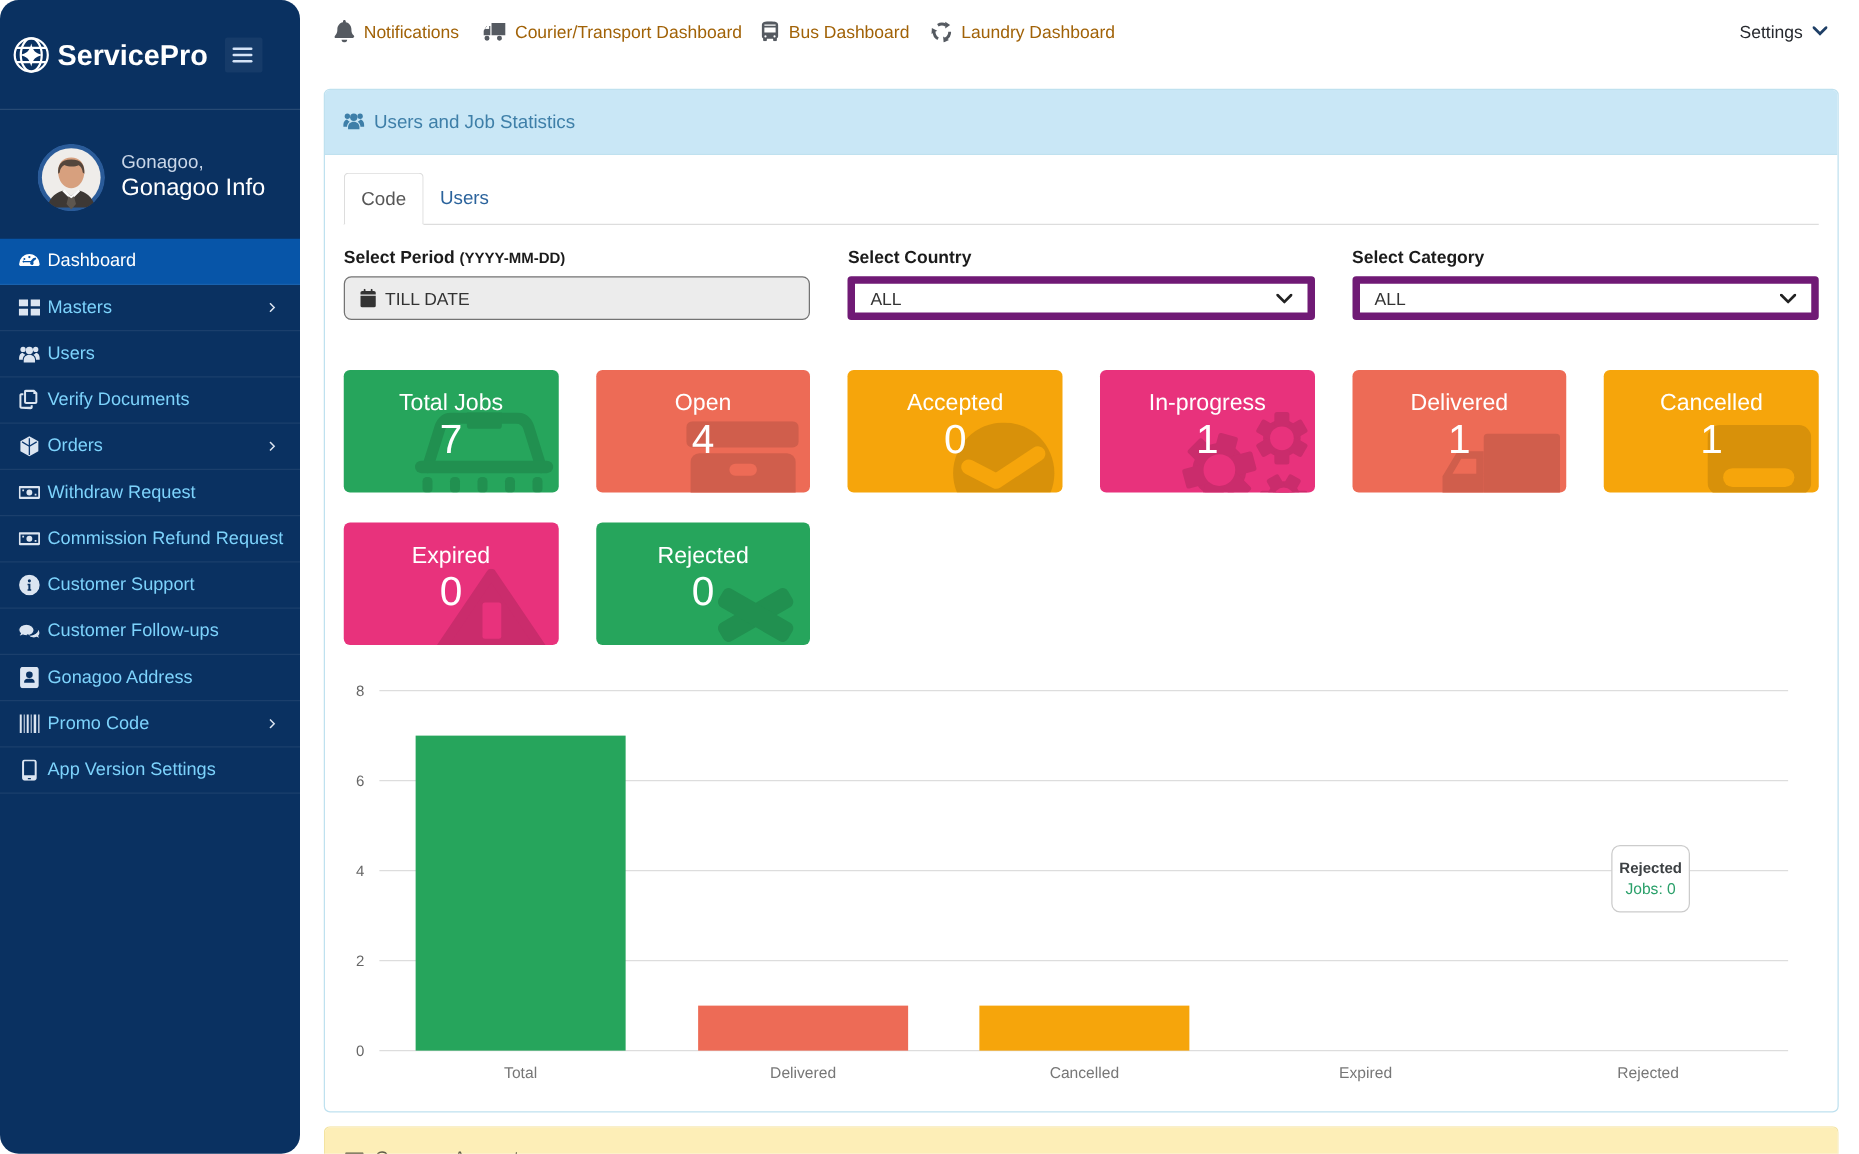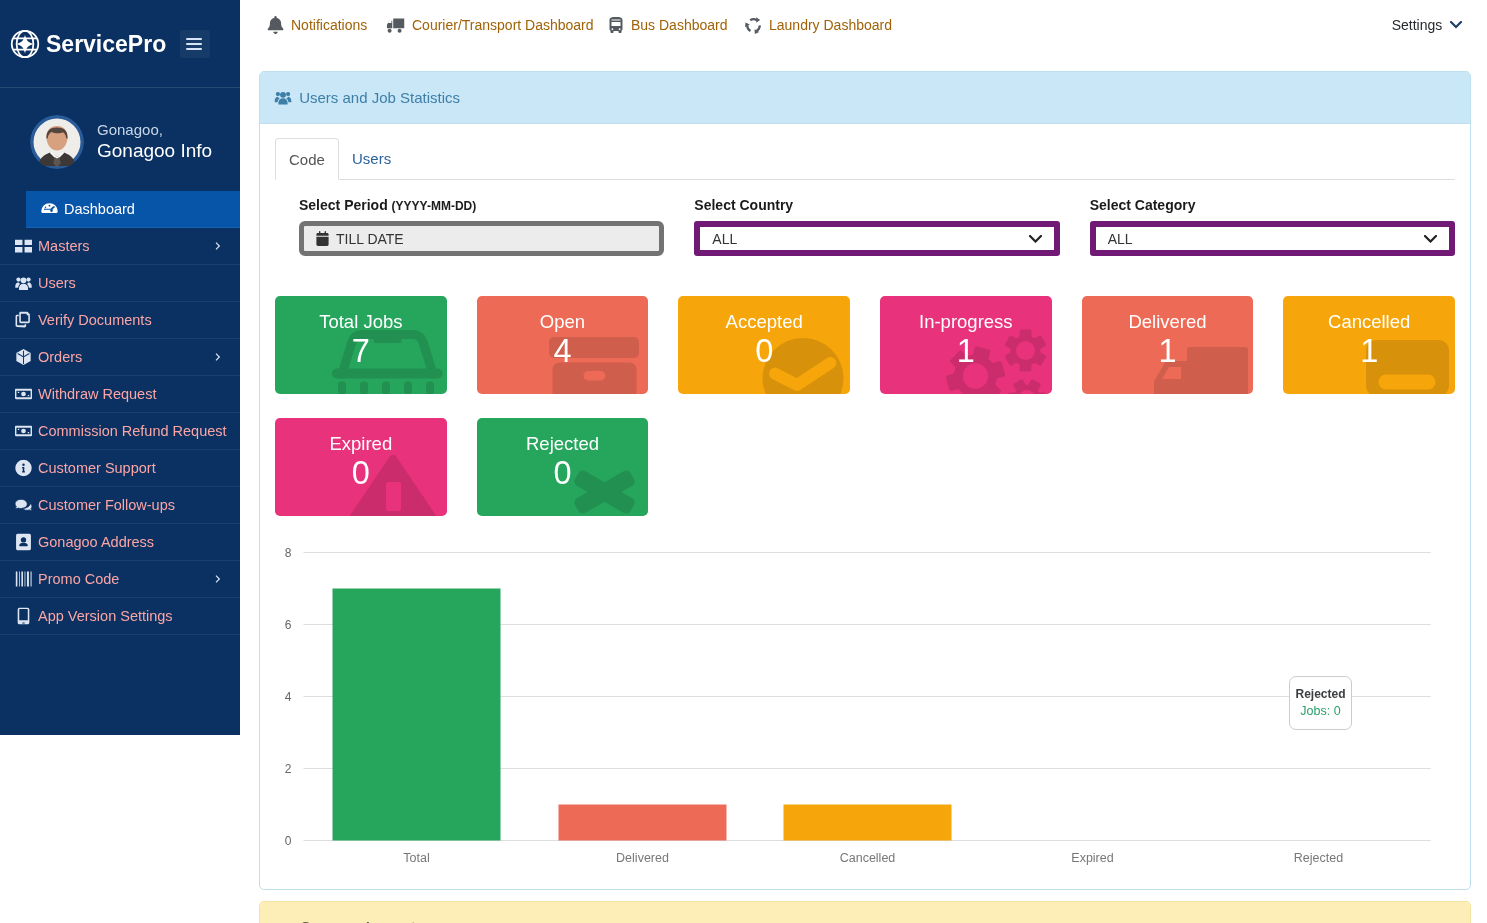--- a/index.html
+++ b/index.html
@@ -1,56 +1,56 @@
 <!DOCTYPE html>
 <html><head>
 <meta charset="utf-8">
 <style>
 * { margin:0; padding:0; box-sizing:border-box; }
 html,body { width:1487px; height:923px; overflow:hidden; background:#fff;
   font-family:"Liberation Sans", sans-serif; }
 
-.sidebar { position:fixed; left:0; top:0; width:240px; height:735px; background:#0a3161; z-index:5; }
+.sidebar { position:fixed; left:0; top:0; width:240px; height:923px; background:#0a3161; z-index:5;border-radius:15px; }
 .brand { height:88px; position:relative; border-bottom:1px solid rgba(255,255,255,0.12); }
 .brand .globe { position:absolute; left:10px; top:29px; }
 .brand .bname { position:absolute; left:46px; top:31px; color:#fff; font-size:23px; font-weight:bold; }
 .burger { position:absolute; left:180px; top:30px; width:30px; height:28px; background:rgba(255,255,255,0.05); border-radius:2px; }
 .burger span { position:absolute; left:5.5px; width:16px; height:2.2px; background:#d5e4f7; border-radius:1px; }
 .profile { position:relative; height:103px; }
 .avatar { position:absolute; left:30px; top:27px; width:54px; height:54px; border-radius:50%; overflow:hidden; }
 .ptext { position:absolute; left:97px; top:33px; }
 .ptext .w { color:#c9d6e8; font-size:15px; }
 .ptext .n { color:#fff; font-size:19px; margin-top:2px; }
 .menu { list-style:none; }
-.menu li { height:37px; line-height:37px; position:relative; border-bottom:1px solid rgba(255,255,255,0.07); color:#fca5a5; font-size:14.5px; }
+.menu li { height:37px; line-height:37px; position:relative; border-bottom:1px solid rgba(255,255,255,0.07); color:#7dd3fc; font-size:14.5px; }
 .menu li .mi { position:absolute; left:15px; top:50%; transform:translateY(-50%); width:17px; height:17px; }
 .menu li .mt { position:absolute; left:38px; top:0; white-space:nowrap; }
 .menu li .chev { position:absolute; right:18px; top:50%; transform:translateY(-50%); width:8px; height:8px; }
-.menu li.active { background:#0755a8; color:#fff;margin-left:26px; }
+.menu li.active { background:#0755a8; color:#fff; }
 
 .main { margin-left:240px; }
 .topbar { height:50px; position:relative; background:#fff; }
 .tb-item { position:absolute; top:0; height:50px; display:flex; align-items:center; color:#a16207; font-size:14px; }
 .tb-item svg { margin-right:7px; }
 .settings { position:absolute; right:25px; top:0; height:50px; display:flex; align-items:center; color:#26292e; font-size:14px; }
 
 .panel { margin:21px 16px 11px 19px; border:1px solid #bfe1ef; border-radius:5px; background:#fff; }
 .p-head { background:#c9e7f6; color:#3e7fa8; font-size:15px; padding:17px 14px; border-radius:4px 4px 0 0; border-bottom:1px solid #bfe1ef; }
 .p-head svg { vertical-align:-2px; margin-right:3px; }
 .p-body { padding:15px; }
 
 .tabs { border-bottom:1px solid #ddd; height:41px; position:relative; margin-bottom:17px; }
 .tab { position:absolute; left:0; bottom:-1px; height:42px; line-height:42px; padding:0 13px; background:#fff; border:1px solid #ddd; border-bottom:1px solid #fff; border-radius:4px 4px 0 0; color:#555; font-size:15px; }
 .tab2 { position:absolute; left:77px; bottom:0; height:41px; line-height:41px; color:#2b639c; font-size:15px; }
 
-.filters { display:flex; gap:30px; margin-bottom:40px;margin-left:24px; }
+.filters { display:flex; gap:30px; margin-bottom:40px; }
 .fcol { flex:1; }
 .flabel { font-size:14px; font-weight:bold; color:#1b1b1b; margin-bottom:8px; }
 .flabel small { font-size:12px; }
-.finput { height:35px; background:#ececec; border:5px solid #737373; border-radius:6px; color:#333; font-size:14px; display:flex; align-items:center; padding-left:11px; }
+.finput { height:35px; background:#ececec; border:1px solid #737373; border-radius:6px; color:#333; font-size:14px; display:flex; align-items:center; padding-left:11px; }
 .finput svg { margin-right:6px; }
 .fselect { height:35px; background:#fff; border:6px solid #701a75; border-radius:3px; color:#333; font-size:14px; display:flex; align-items:center; padding:0 12px; justify-content:space-between; }
 
 .cards { display:grid; grid-template-columns:repeat(6,1fr); gap:24px 30px; margin-bottom:12px; }
 .card { height:98px; border-radius:5px; color:#fff; text-align:center; position:relative; overflow:hidden; }
 .card .t { font-size:18.5px; margin-top:15px; position:relative; z-index:2; }
 .card .v { font-size:32.5px; margin-top:0px; position:relative; z-index:2; }
 .card svg.wm { position:absolute; z-index:1; }
 .c-green { background:#26a55c; }
 .c-red { background:#ed6b56; }

